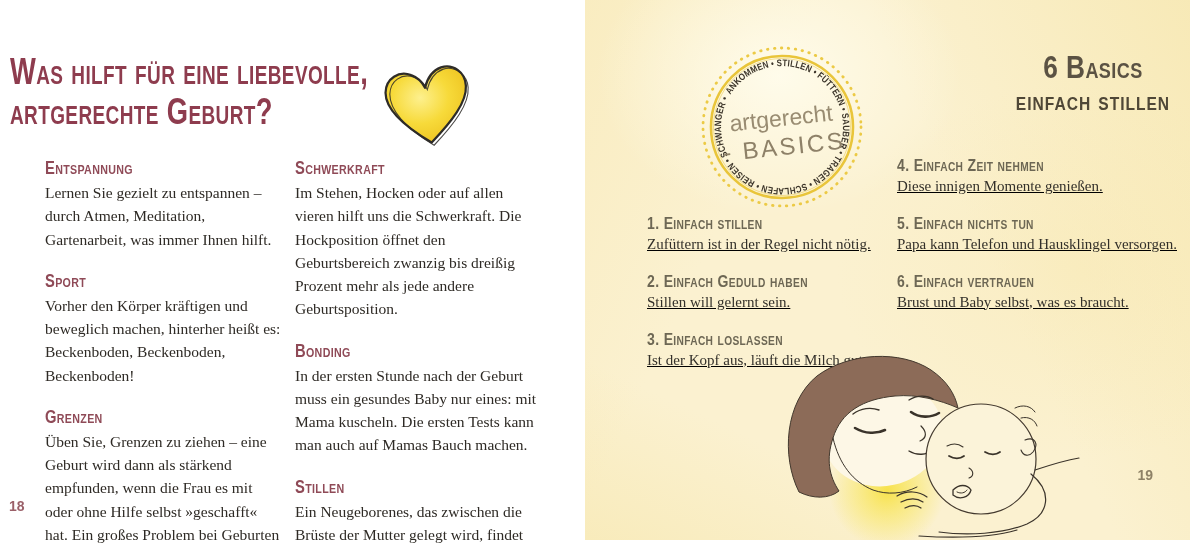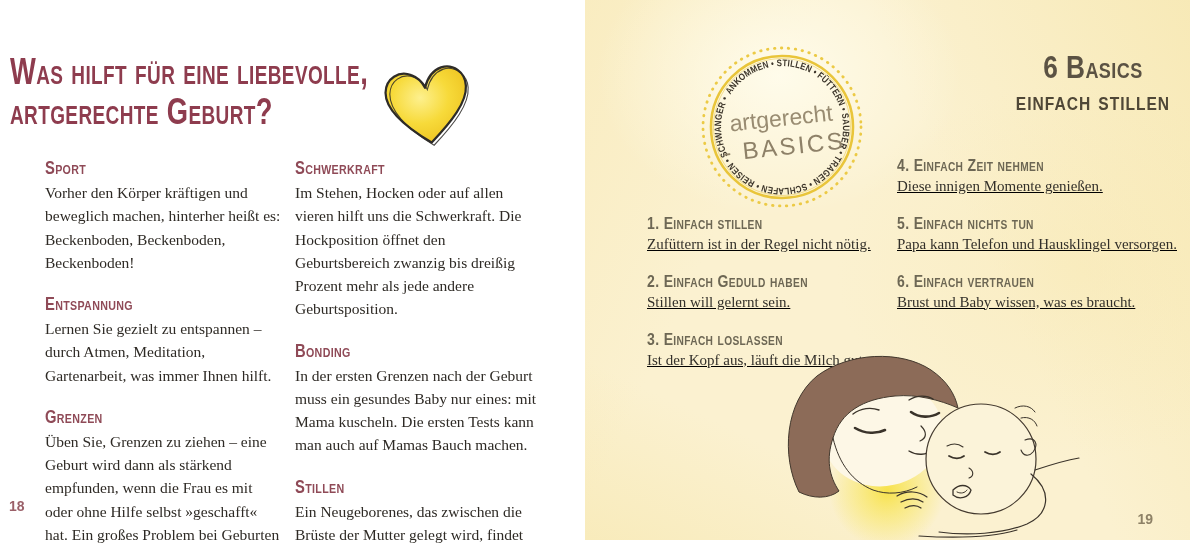--- a/index.html
+++ b/index.html
@@ -36,21 +36,21 @@
     transform:scaleX(.82); transform-origin:left bottom;
     margin-bottom:2px;
   }
   .sec-body { font-size:15.5px; line-height:1.5; color:#2e2a25; }
 
   .page-num {
     position:absolute; font-family:"Liberation Sans", sans-serif;
     font-size:14px; font-weight:600;text-align:right;
   }
   .pn-left { left:9px; top:498px; color:#9b6069; }
-  .pn-right { right:37px; top:511px; color:#8d8166; }
+  .pn-right { right:37px; top:467px; color:#8d8166; }
 
   
   .page-right {
     position:absolute; left:585px; top:0; width:605px; height:540px;
     background:
       radial-gradient(260px 200px at 32% 14%, rgba(255,252,236,.95), rgba(255,252,236,0) 70%),
       radial-gradient(340px 260px at 82% 50%, rgba(248,232,176,.45), rgba(248,232,176,0) 72%),
       linear-gradient(115deg, rgba(246,228,164,.35), rgba(246,228,164,0) 28%),
       linear-gradient(245deg, rgba(243,224,152,.45), rgba(243,224,152,0) 38%),
       linear-gradient(25deg, rgba(244,226,156,.4), rgba(244,226,156,0) 22%),
@@ -110,41 +110,41 @@
             <stop offset="100%" stop-color="#ecc01c"></stop>
           </radialGradient>
         </defs>
         <path d="M50,83 C24,63 9,45 11,29 C13,15 27,9 38,15 C44,18 48,23 50,29 C53,21 59,13 68,11 C80,9 91,18 90,32 C89,48 72,65 50,83 Z" fill="url(#hg)" stroke="#2e2c28" stroke-width="2.2" stroke-linejoin="round"></path>
         <path d="M52,86 C27,66 13,47 15,31 C17,18 29,12 40,17 C46,20 50,25 52,31 C55,23 61,15 70,13 C81,11 93,21 92,34 C91,50 75,67 52,86 Z" fill="none" stroke="#2e2c28" stroke-width="1.1" opacity=".85"></path>
       </svg>
     </div>
 
     <div class="col col-1">
       <div class="section">
+        <div class="sec-head">Entspannung</div>
+        <div class="sec-body">Lernen Sie gezielt zu entspannen – durch Atmen, Meditation, Gartenarbeit, was immer Ihnen hilft.</div>
+      </div>
+      <div class="section">
         <div class="sec-head">Sport</div>
         <div class="sec-body">Vorher den Körper kräftigen und beweglich machen, hinterher heißt es: Beckenboden, Beckenboden, Beckenboden!</div>
       </div>
       <div class="section">
-        <div class="sec-head">Entspannung</div>
-        <div class="sec-body">Lernen Sie gezielt zu entspannen – durch Atmen, Meditation, Gartenarbeit, was immer Ihnen hilft.</div>
-      </div>
-      <div class="section">
         <div class="sec-head">Grenzen</div>
         <div class="sec-body">Üben Sie, Grenzen zu ziehen – eine Geburt wird dann als stärkend empfunden, wenn die Frau es mit oder ohne Hilfe selbst »geschafft« hat. Ein großes Problem bei Geburten sind Grenzüberschreitungen durch »Helfer«, die es »nur gut gemeint« haben.</div>
       </div>
     </div>
 
     <div class="col col-2">
       <div class="section">
         <div class="sec-head">Schwerkraft</div>
         <div class="sec-body">Im Stehen, Hocken oder auf allen vieren hilft uns die Schwerkraft. Die Hockposition öffnet den Geburtsbereich zwanzig bis dreißig Prozent mehr als jede andere Geburtsposition.</div>
       </div>
       <div class="section">
         <div class="sec-head">Bonding</div>
-        <div class="sec-body">In der ersten Grenzen nach der Geburt muss ein gesundes Baby nur eines: mit Mama kuscheln. Die ersten Tests kann man auch auf Mamas Bauch machen.</div>
+        <div class="sec-body">In der ersten Stunde nach der Geburt muss ein gesundes Baby nur eines: mit Mama kuscheln. Die ersten Tests kann man auch auf Mamas Bauch machen.</div>
       </div>
       <div class="section">
         <div class="sec-head">Stillen</div>
         <div class="sec-body">Ein Neugeborenes, das zwischen die Brüste der Mutter gelegt wird, findet direkt nach der Geburt in den meisten Fällen von allein die Warze und dockt korrekt an.</div>
       </div>
     </div>
 
     <div class="page-num pn-left">18</div>
   </div>
 
@@ -194,21 +194,21 @@
       <div class="item">
         <div class="item-head"><span class="item-num">4.</span><span>Einfach Zeit nehmen</span></div>
         <div class="item-body">Diese innigen Momente genießen.</div>
       </div>
       <div class="item">
         <div class="item-head"><span class="item-num">5.</span><span>Einfach nichts tun</span></div>
         <div class="item-body">Papa kann Telefon und Hausklingel versorgen.</div>
       </div>
       <div class="item">
         <div class="item-head"><span class="item-num">6.</span><span>Einfach vertrauen</span></div>
-        <div class="item-body">Brust und Baby wissen, was es braucht.</div>
+        <div class="item-body">Brust und Baby selbst, was es braucht.</div>
       </div>
     </div>
 
     <div class="illustration">
       <svg viewBox="0 0 310 196" width="312" height="196">
         <defs>
           <radialGradient id="glow" cx="50%" cy="50%" r="50%">
             <stop offset="0%" stop-color="#f7e143" stop-opacity=".95"></stop>
             <stop offset="55%" stop-color="#f8e65c" stop-opacity=".5"></stop>
             <stop offset="100%" stop-color="#f8e65c" stop-opacity="0"></stop>

